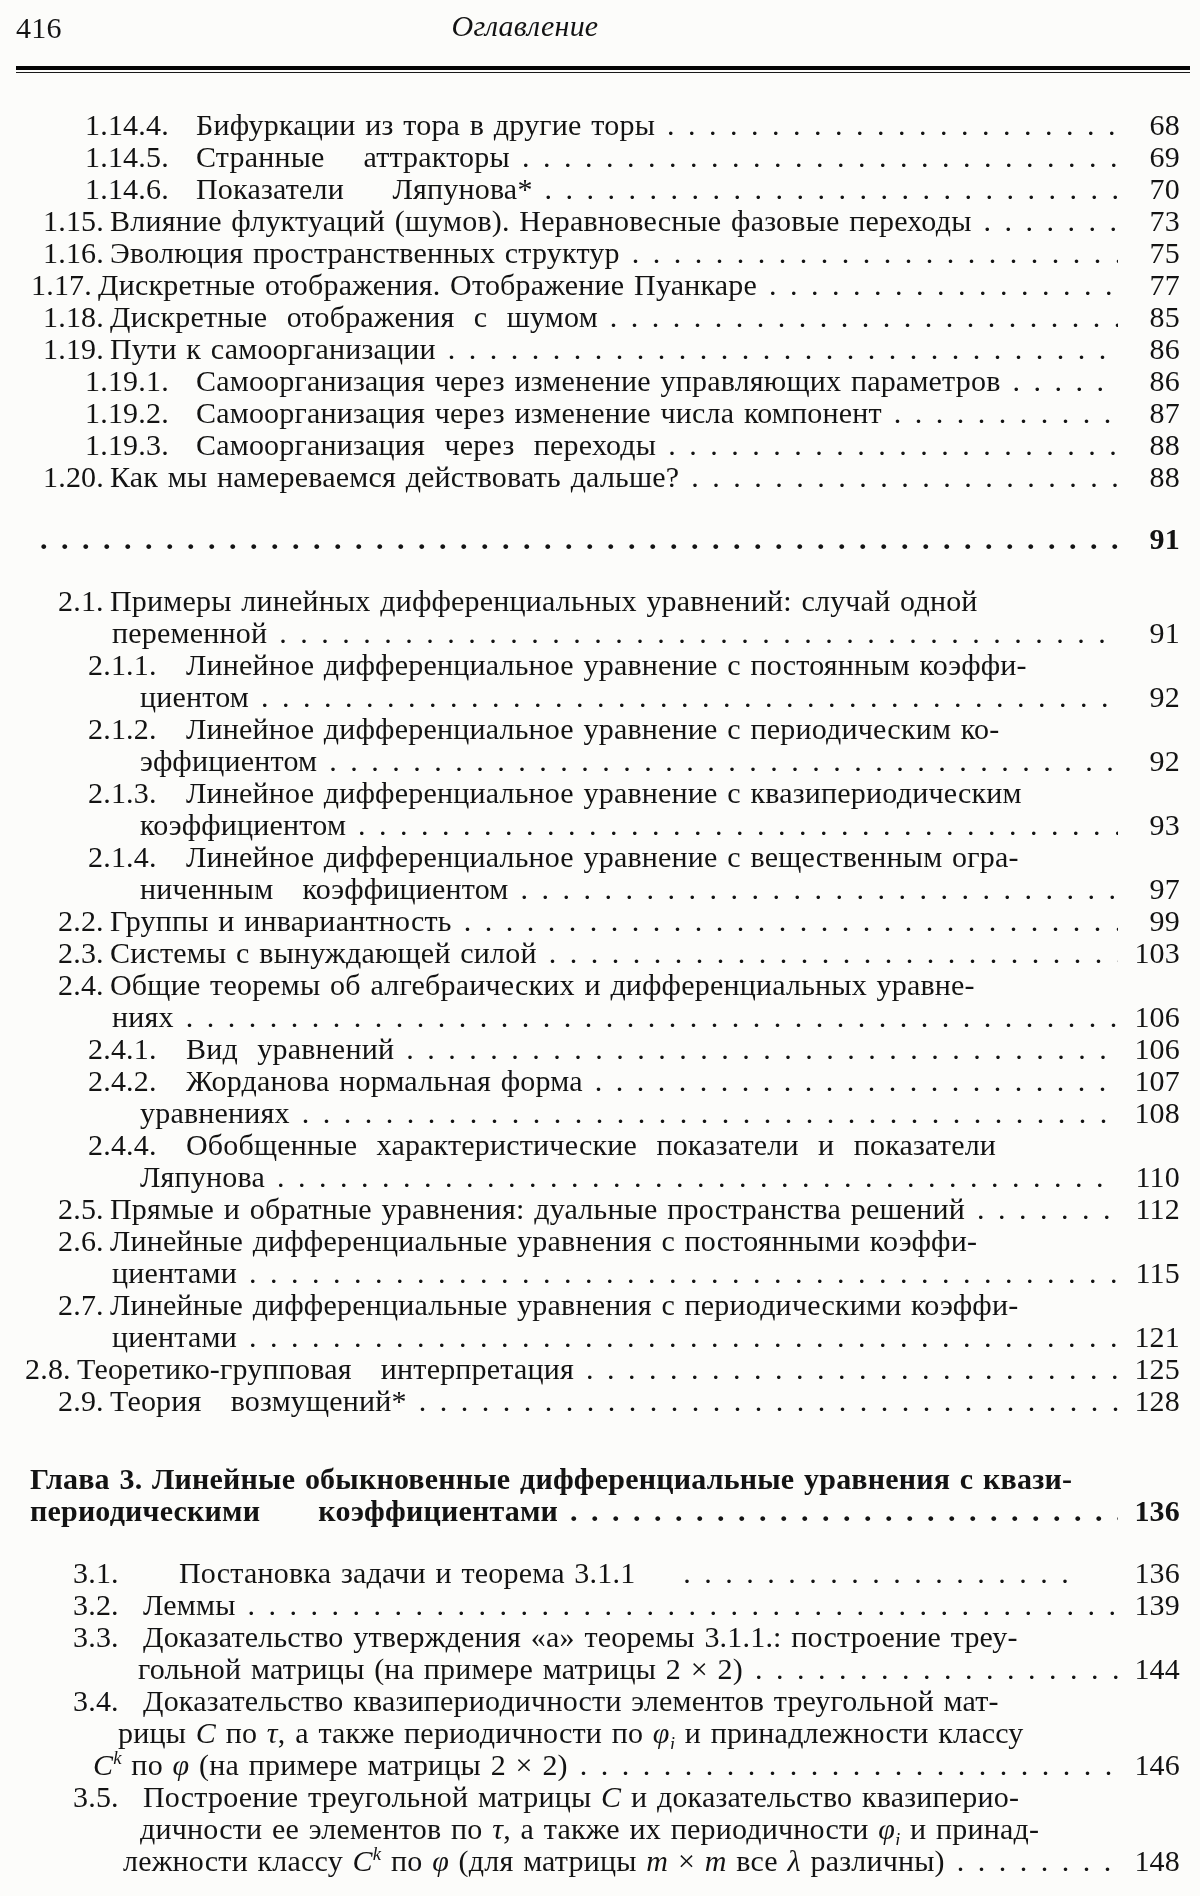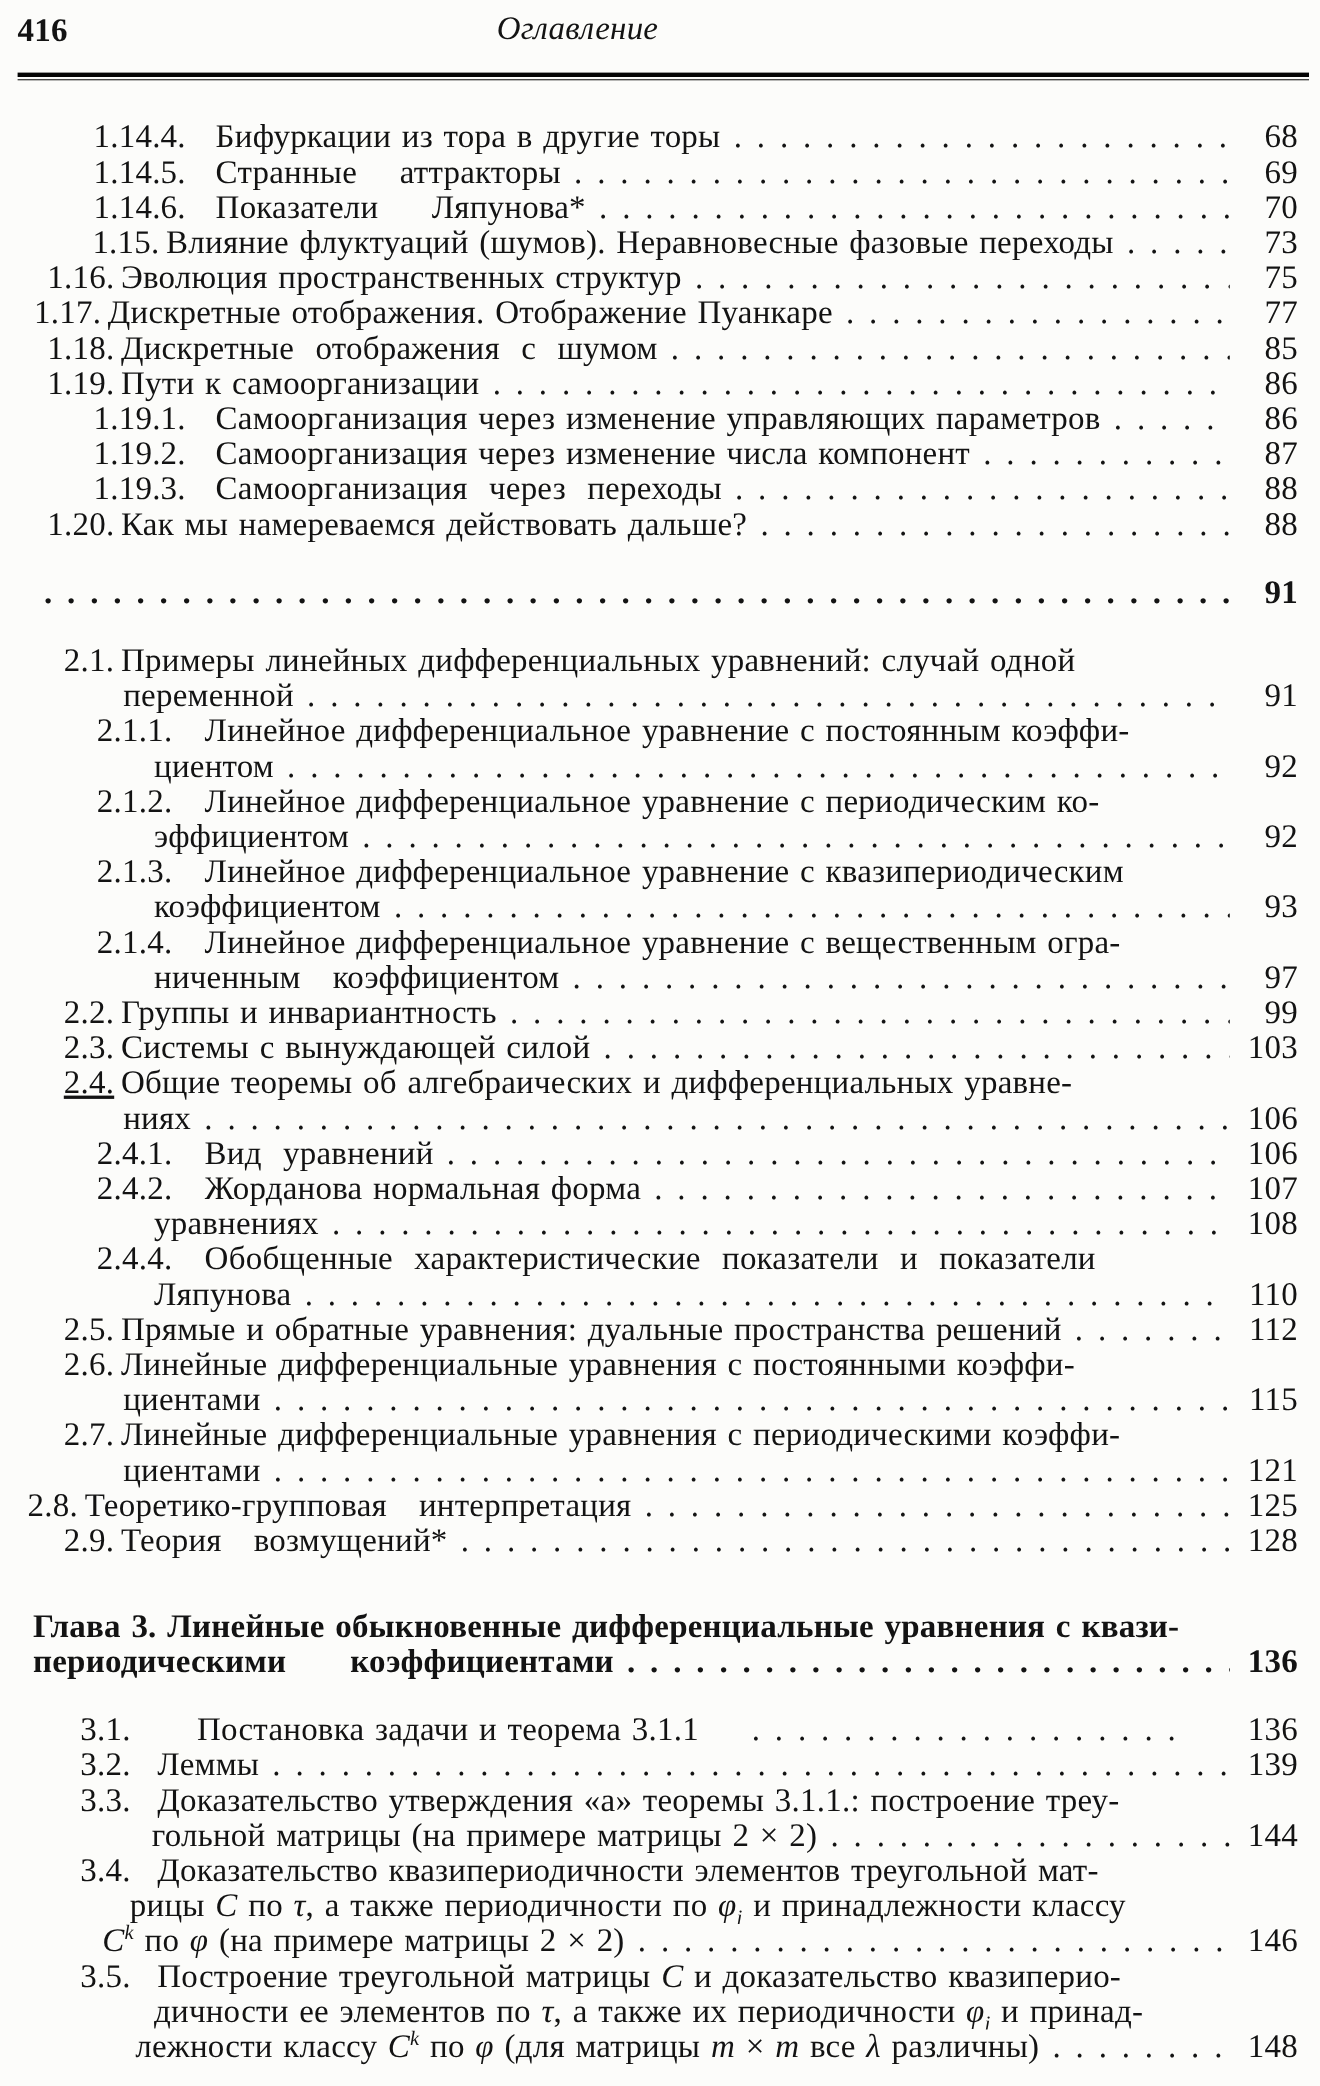--- a/index.html
+++ b/index.html
@@ -12,21 +12,21 @@
     position: relative;
     width: 1200px; height: 1896px;
     color: #131313;
     font-family: "Liberation Serif", "DejaVu Serif", serif;
     font-size: 30px;
     line-height: 32px;
     letter-spacing: 0.2px;
     word-spacing: 2px;
   }
   .hdr { position: relative; height: 48px; padding-top: 10px; }
-  .pgno { position: absolute; left: 16px; top: 12px; font-weight: bold; }
+  .pgno { position: absolute; left: 16px; top: 12px; }
   .title-wrap { width: 1050px; text-align: center; }
   .title { font-style: italic; }
   .rule { margin: 8px 10px 0 16px; }
   .rule-thick { height: 4px; background: #050505; }
   .rule-thin  { height: 1px; background: #1a1a1a; margin-top: 2px; }
   .toc { margin-top: 36px; padding-right: 20px; }
   .entry { }
   .entry.bold { font-weight: bold; }
   .row { display: flex; align-items: baseline; height: 32px; }
   .num { display: inline-block; white-space: pre; flex: 0 0 auto; }
@@ -76,21 +76,21 @@
       <div class="entry">
         <div class="row" style="padding-left: 85px;">
           <span class="num" style="width: 111px;">1.14.6.</span>
           <span class="txt">Показатели     Ляпунова*</span>
           <span class="leader">. . . . . . . . . . . . . . . . . . . . . . . . . . . . . . . . . . . . . . . . . . . . . . . . . . . . . . . . . . . . . . . . . . . . . .</span>
           <span class="pg">70</span>
         </div>
       </div>
       <div class="entry">
         <div class="row" style="padding-left: 43px;">
-          <span class="num" style="width: 67px; margin-left: 41px;">1.15.</span>
+          <span class="num" style="width: 67px;">1.15.</span>
           <span class="txt">Влияние флуктуаций (шумов). Неравновесные фазовые переходы</span>
           <span class="leader">. . . . . . . . . . . . . . . . . . . . . . . . . . . . . . . . . . . . . . . . . . . . . . . . . . . . . . . . . . . . . . . . . . . . . .</span>
           <span class="pg">73</span>
         </div>
       </div>
       <div class="entry">
         <div class="row" style="padding-left: 43px;">
           <span class="num" style="width: 67px;">1.16.</span>
           <span class="txt">Эволюция пространственных структур</span>
           <span class="leader">. . . . . . . . . . . . . . . . . . . . . . . . . . . . . . . . . . . . . . . . . . . . . . . . . . . . . . . . . . . . . . . . . . . . . .</span>
@@ -225,21 +225,21 @@
       <div class="entry">
         <div class="row" style="padding-left: 58px;">
           <span class="num" style="width: 52px;">2.3.</span>
           <span class="txt">Системы с вынуждающей силой</span>
           <span class="leader">. . . . . . . . . . . . . . . . . . . . . . . . . . . . . . . . . . . . . . . . . . . . . . . . . . . . . . . . . . . . . . . . . . . . . .</span>
           <span class="pg">103</span>
         </div>
       </div>
       <div class="entry">
         <div class="row" style="padding-left: 58px;">
-          <span class="num" style="width: 52px; text-decoration: underline;">2.4.</span>
+          <span class="num" style="width: 52px;">2.4.</span>
           <span class="txt">Общие теоремы об алгебраических и дифференциальных уравне-</span>
         </div>
         <div class="row" style="padding-left: 112px;">
           <span class="txt">ниях</span>
           <span class="leader">. . . . . . . . . . . . . . . . . . . . . . . . . . . . . . . . . . . . . . . . . . . . . . . . . . . . . . . . . . . . . . . . . . . . . .</span>
           <span class="pg">106</span>
         </div>
       </div>
       <div class="entry">
         <div class="row" style="padding-left: 88px;">

